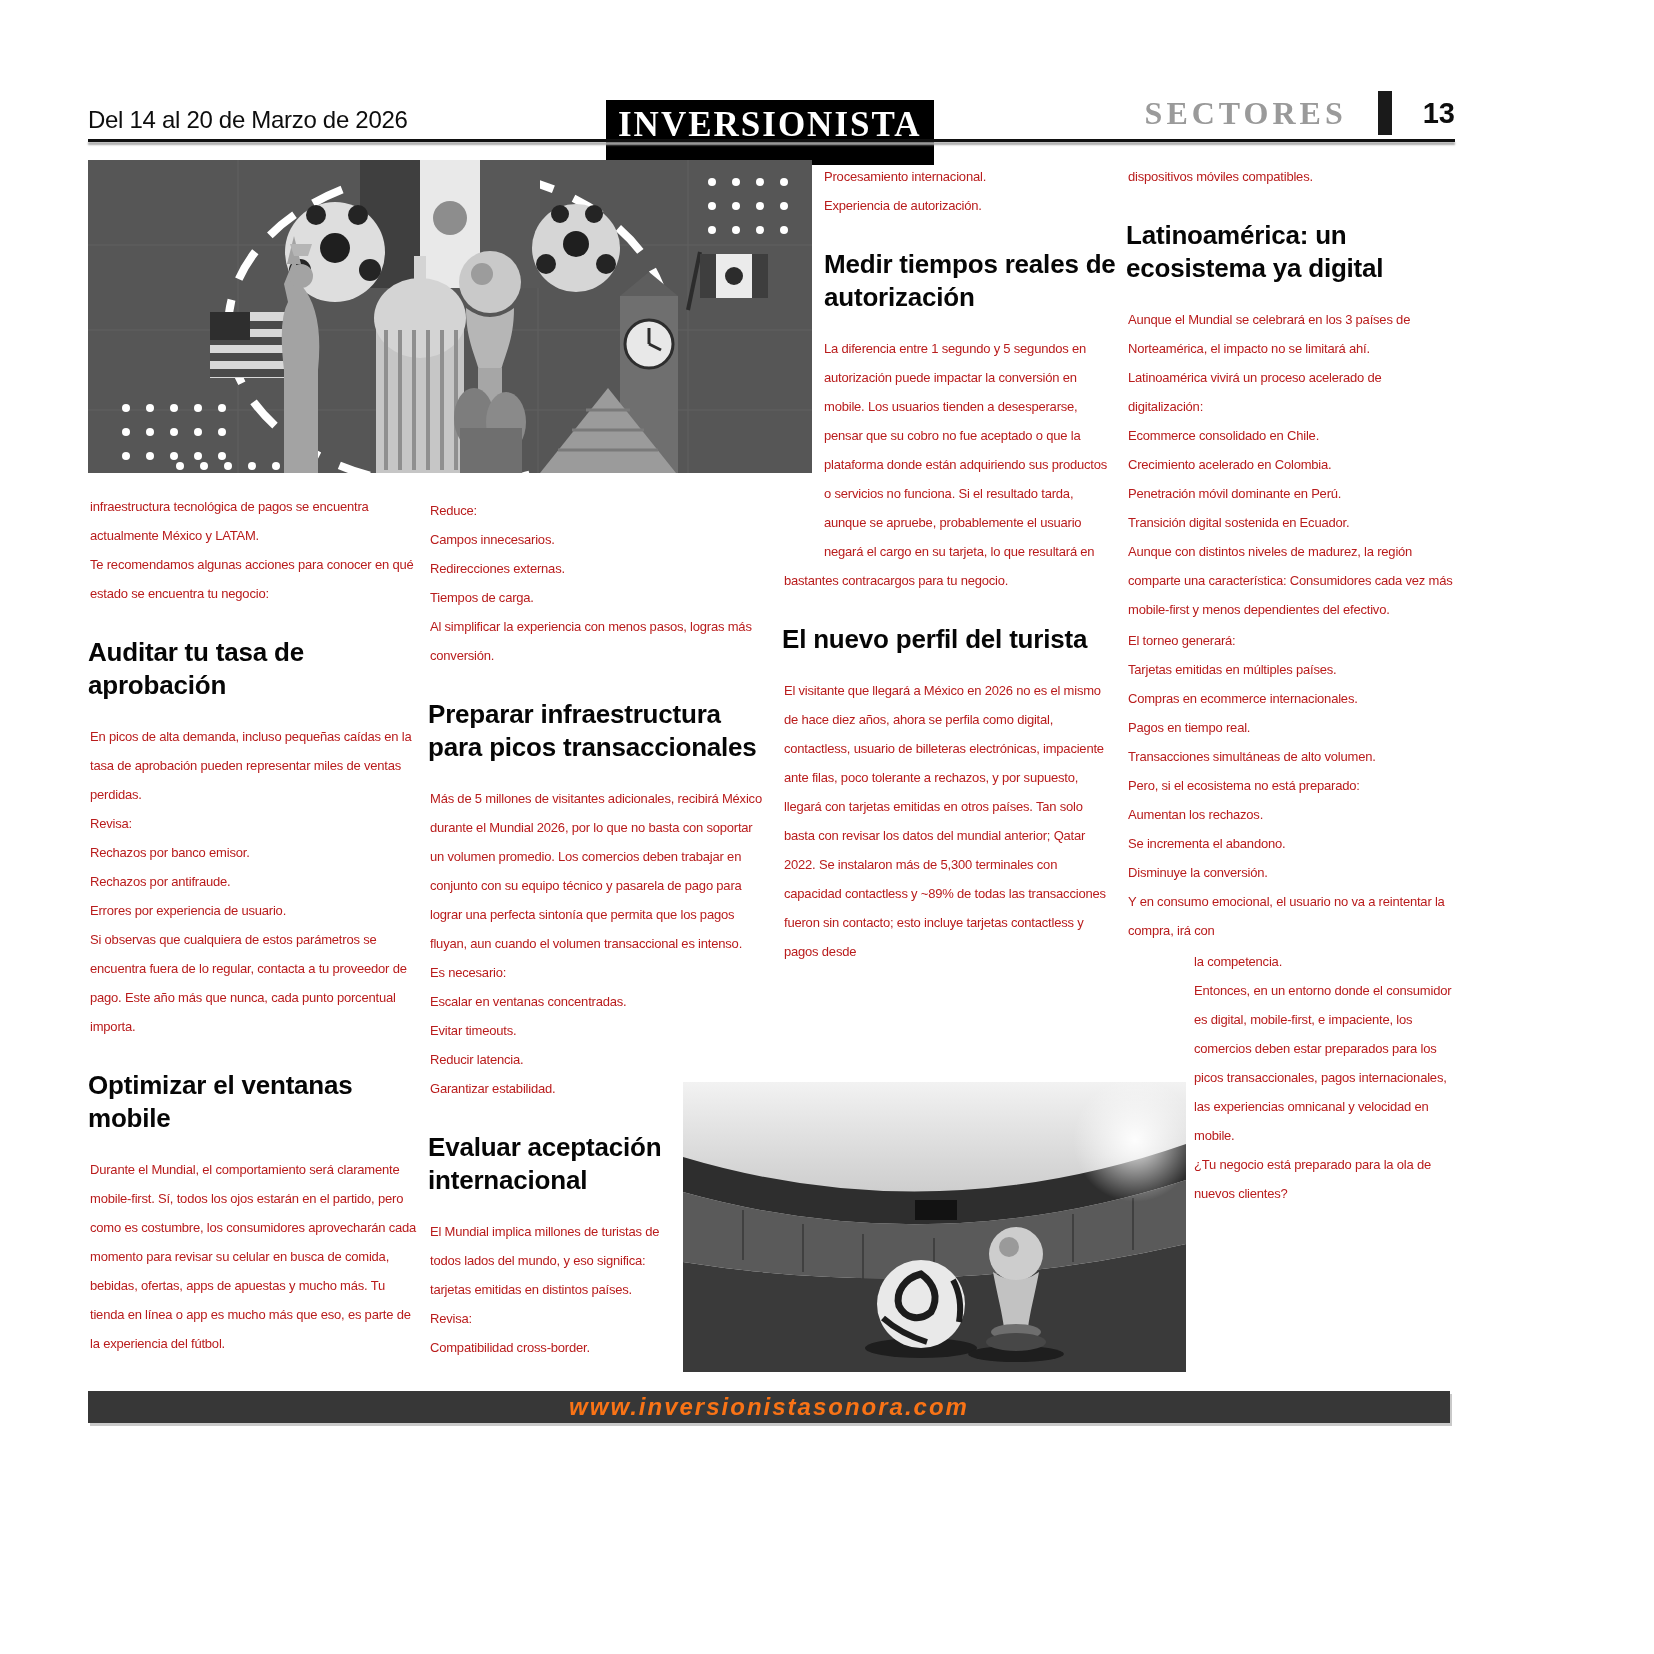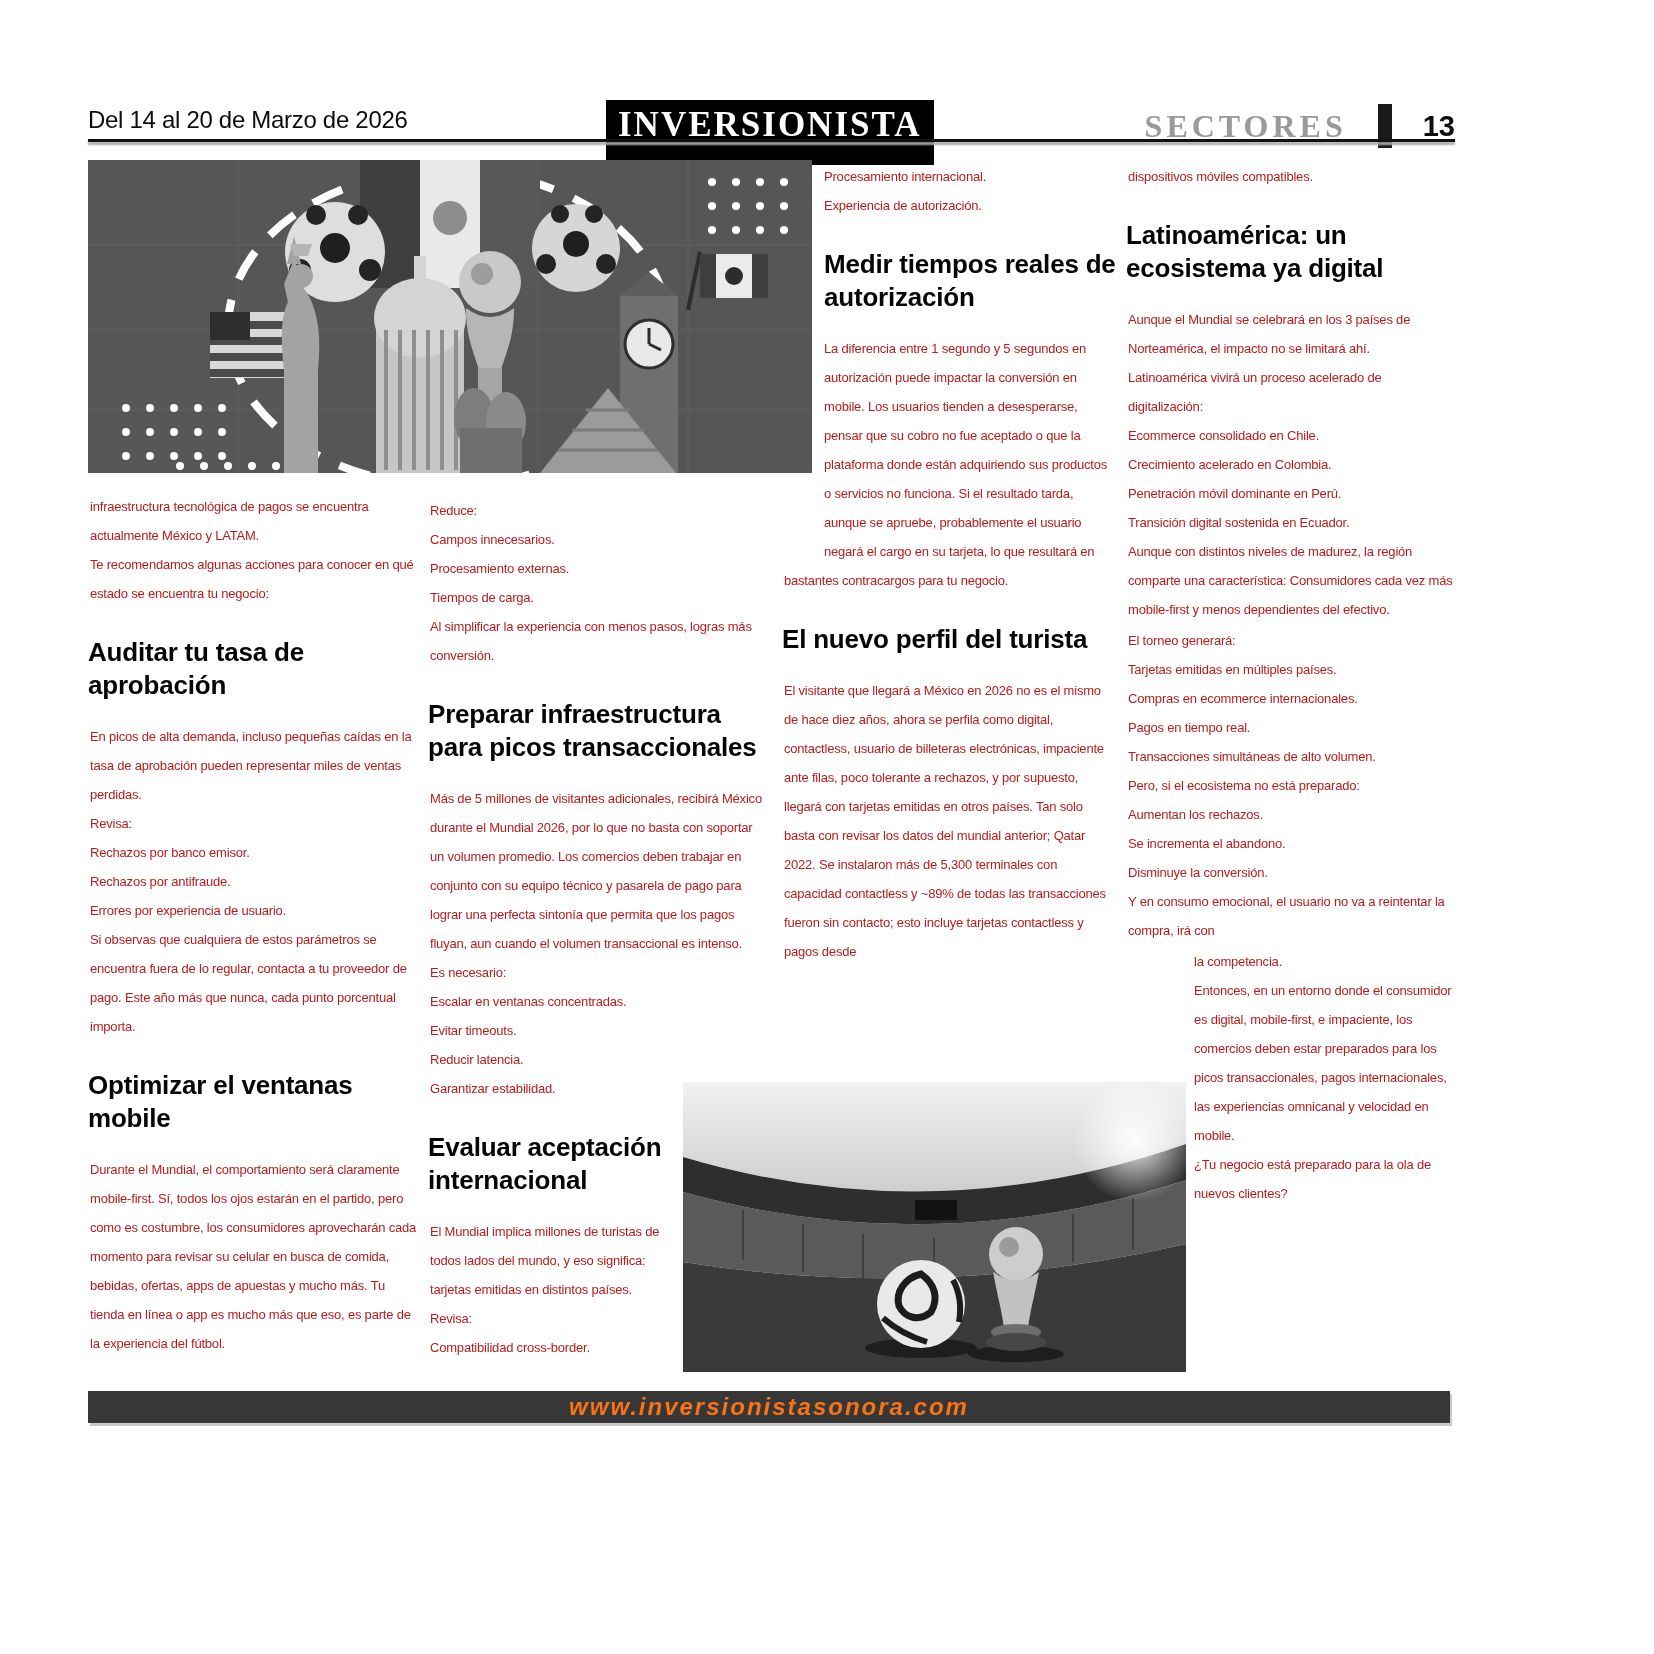--- a/index.html
+++ b/index.html
@@ -8,21 +8,21 @@
     font-family:"Liberation Sans", sans-serif;color:#1b1b1b;overflow:hidden;
   }
   .abs{position:absolute;}
   
   .date{left:88px;top:106px;font-size:24px;font-weight:normal;letter-spacing:-0.3px;color:#0d0d0d;}
   .masthead{
     left:606px;top:100px;background:#000;color:#fff;
     font-family:"Liberation Serif", serif;font-weight:bold;font-size:35px;
     letter-spacing:2px;padding:3px 10px 18px;border:2px solid #000;
   }
-  .header-right{top:104px;right:199px;display:flex;align-items:center;gap:31px;}
+  .header-right{top:91px;right:199px;display:flex;align-items:center;gap:31px;}
   .section-name{
     font-family:"Liberation Serif", serif;font-weight:bold;font-size:32px;
     color:#9a9a9a;letter-spacing:4px;
   }
   .page-divider{width:14px;height:44px;background:#1a1a1a;}
   .page-number{font-size:29px;font-weight:bold;color:#0d0d0d;}
   .header-rule{left:88px;top:139px;width:1367px;height:3px;background:#111;box-shadow:0 3px 2px #aaa;}
   
   .collage{left:88px;top:160px;width:724px;height:313px;}
   .stadium{left:683px;top:1082px;width:503px;height:290px;}
@@ -195,21 +195,21 @@
 Rechazos por antifraude.
 Errores por experiencia de usuario.
 Si observas que cualquiera de estos parámetros se encuentra fuera de lo regular, contacta a tu proveedor de pago. Este año más que nunca, cada punto porcentual importa.</p>
   <h2 class="head">Optimizar el ventanas mobile</h2>
   <p class="body">Durante el Mundial, el comportamiento será claramente mobile-first. Sí, todos los ojos estarán en el partido, pero como es costumbre, los consumidores aprovecharán cada momento para revisar su celular en busca de comida, bebidas, ofertas, apps de apuestas y mucho más. Tu tienda en línea o app es mucho más que eso, es parte de la experiencia del fútbol.</p>
 </div>
 
 <div class="col" id="col2">
   <p class="body">Reduce:
 Campos innecesarios.
-Procesamiento externas.
+Redirecciones externas.
 Tiempos de carga.
 Al simplificar la experiencia con menos pasos, logras más conversión.</p>
   <h2 class="head">Preparar infraestructura para picos transaccionales</h2>
   <p class="body">Más de 5 millones de visitantes adicionales, recibirá México durante el Mundial 2026, por lo que no basta con soportar un volumen promedio. Los comercios deben trabajar en conjunto con su equipo técnico y pasarela de pago para lograr una perfecta sintonía que permita que los pagos fluyan, aun cuando el volumen transaccional es intenso.
 Es necesario:
 Escalar en ventanas concentradas.
 Evitar timeouts.
 Reducir latencia.
 Garantizar estabilidad.</p>
   <div class="narrow">

